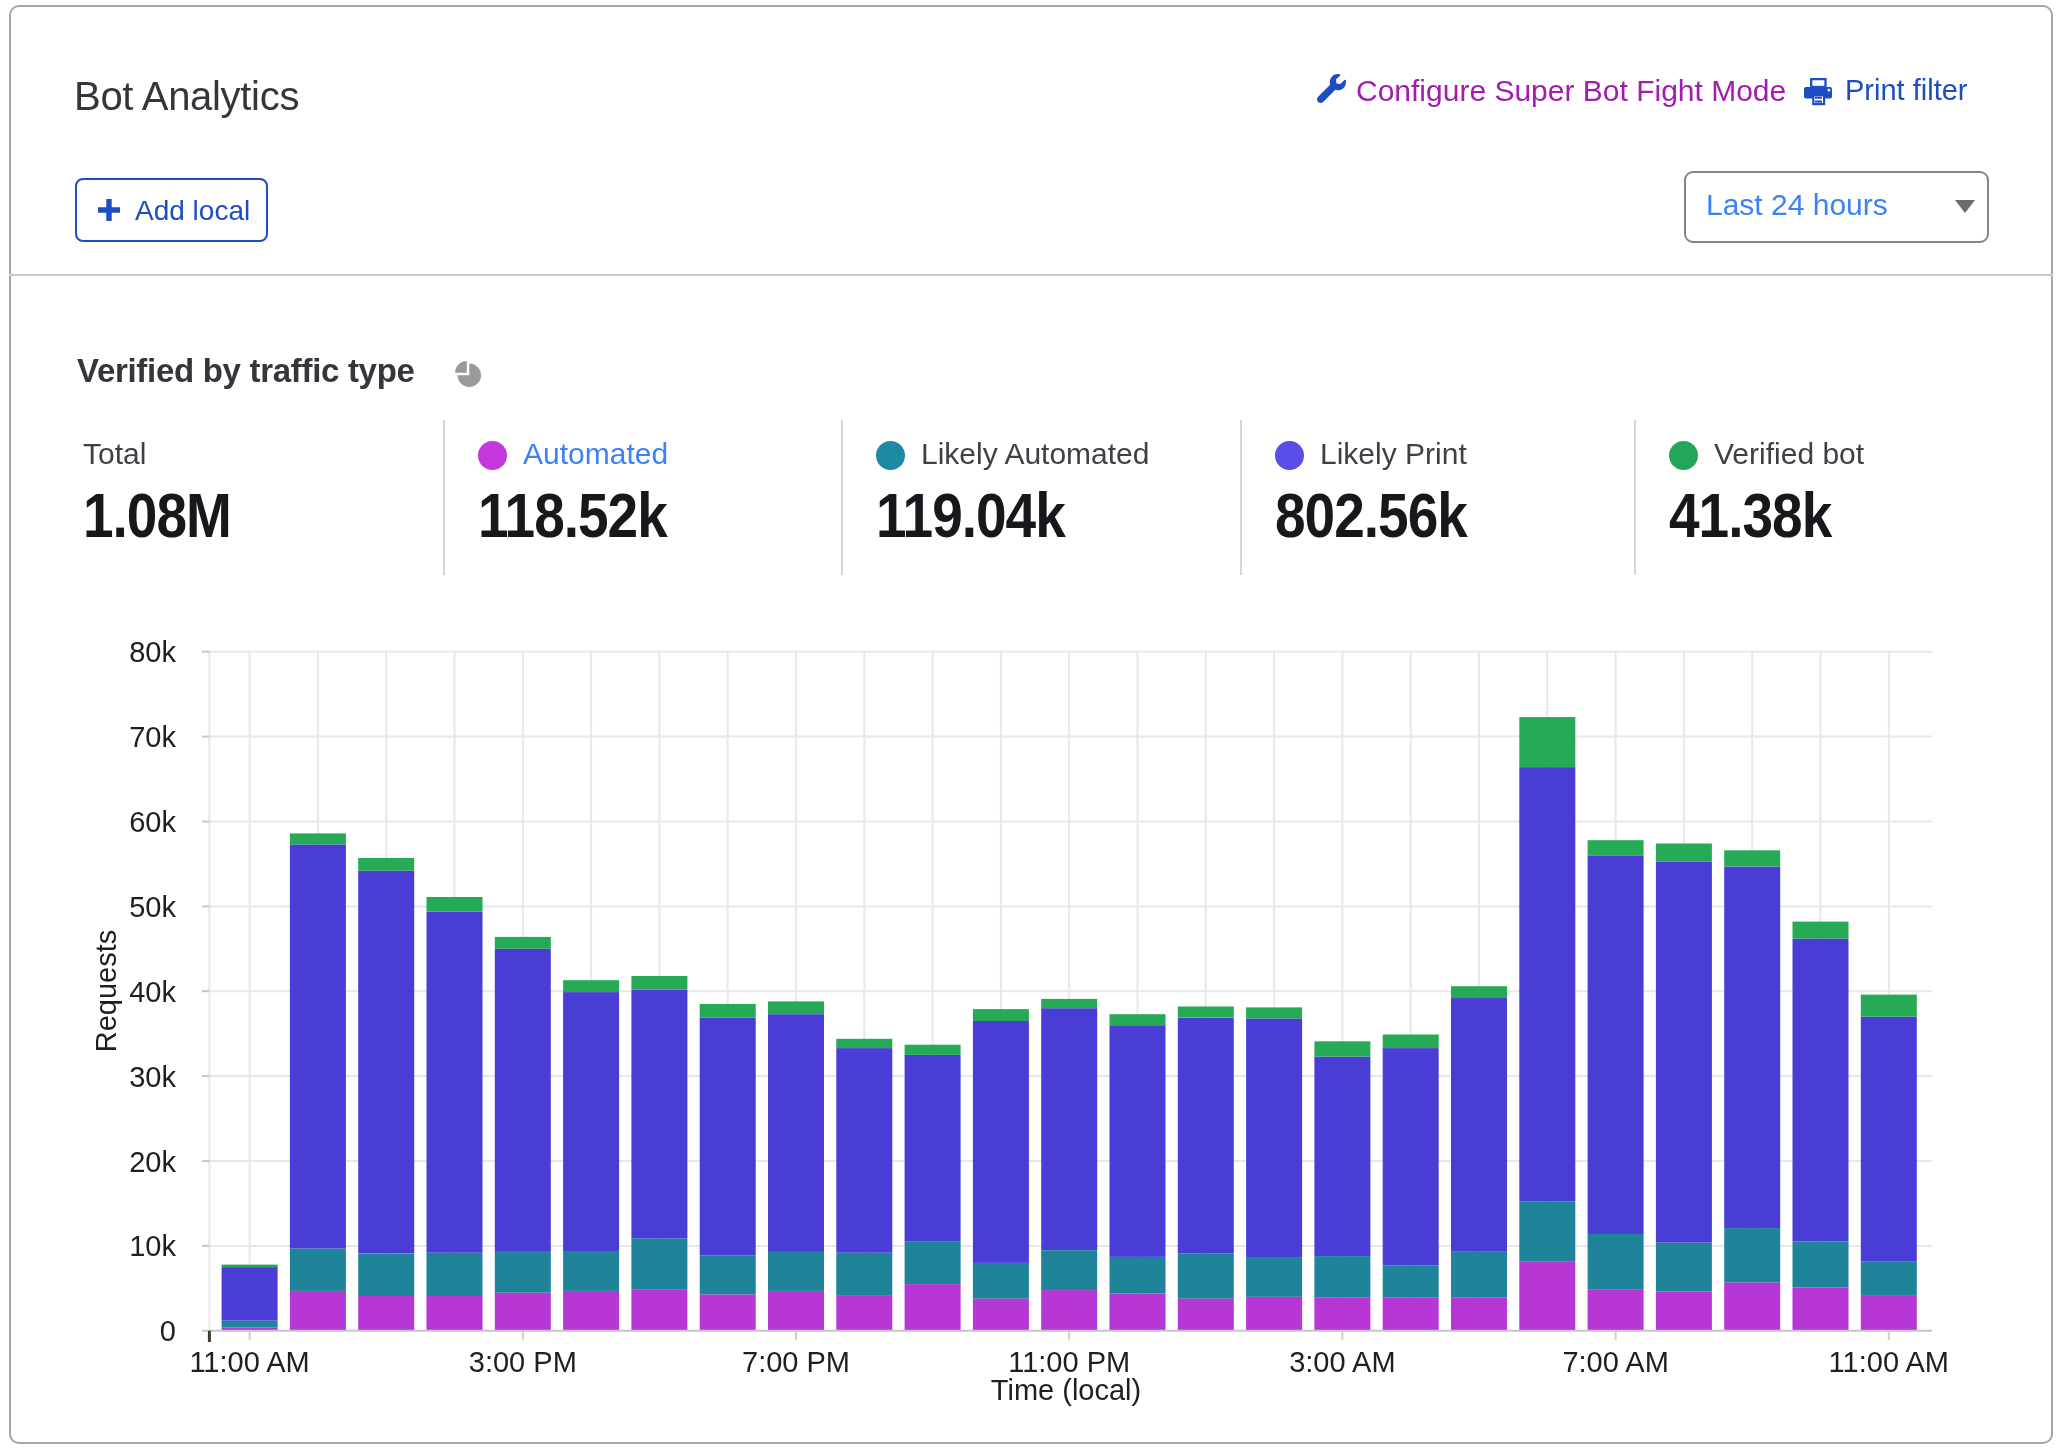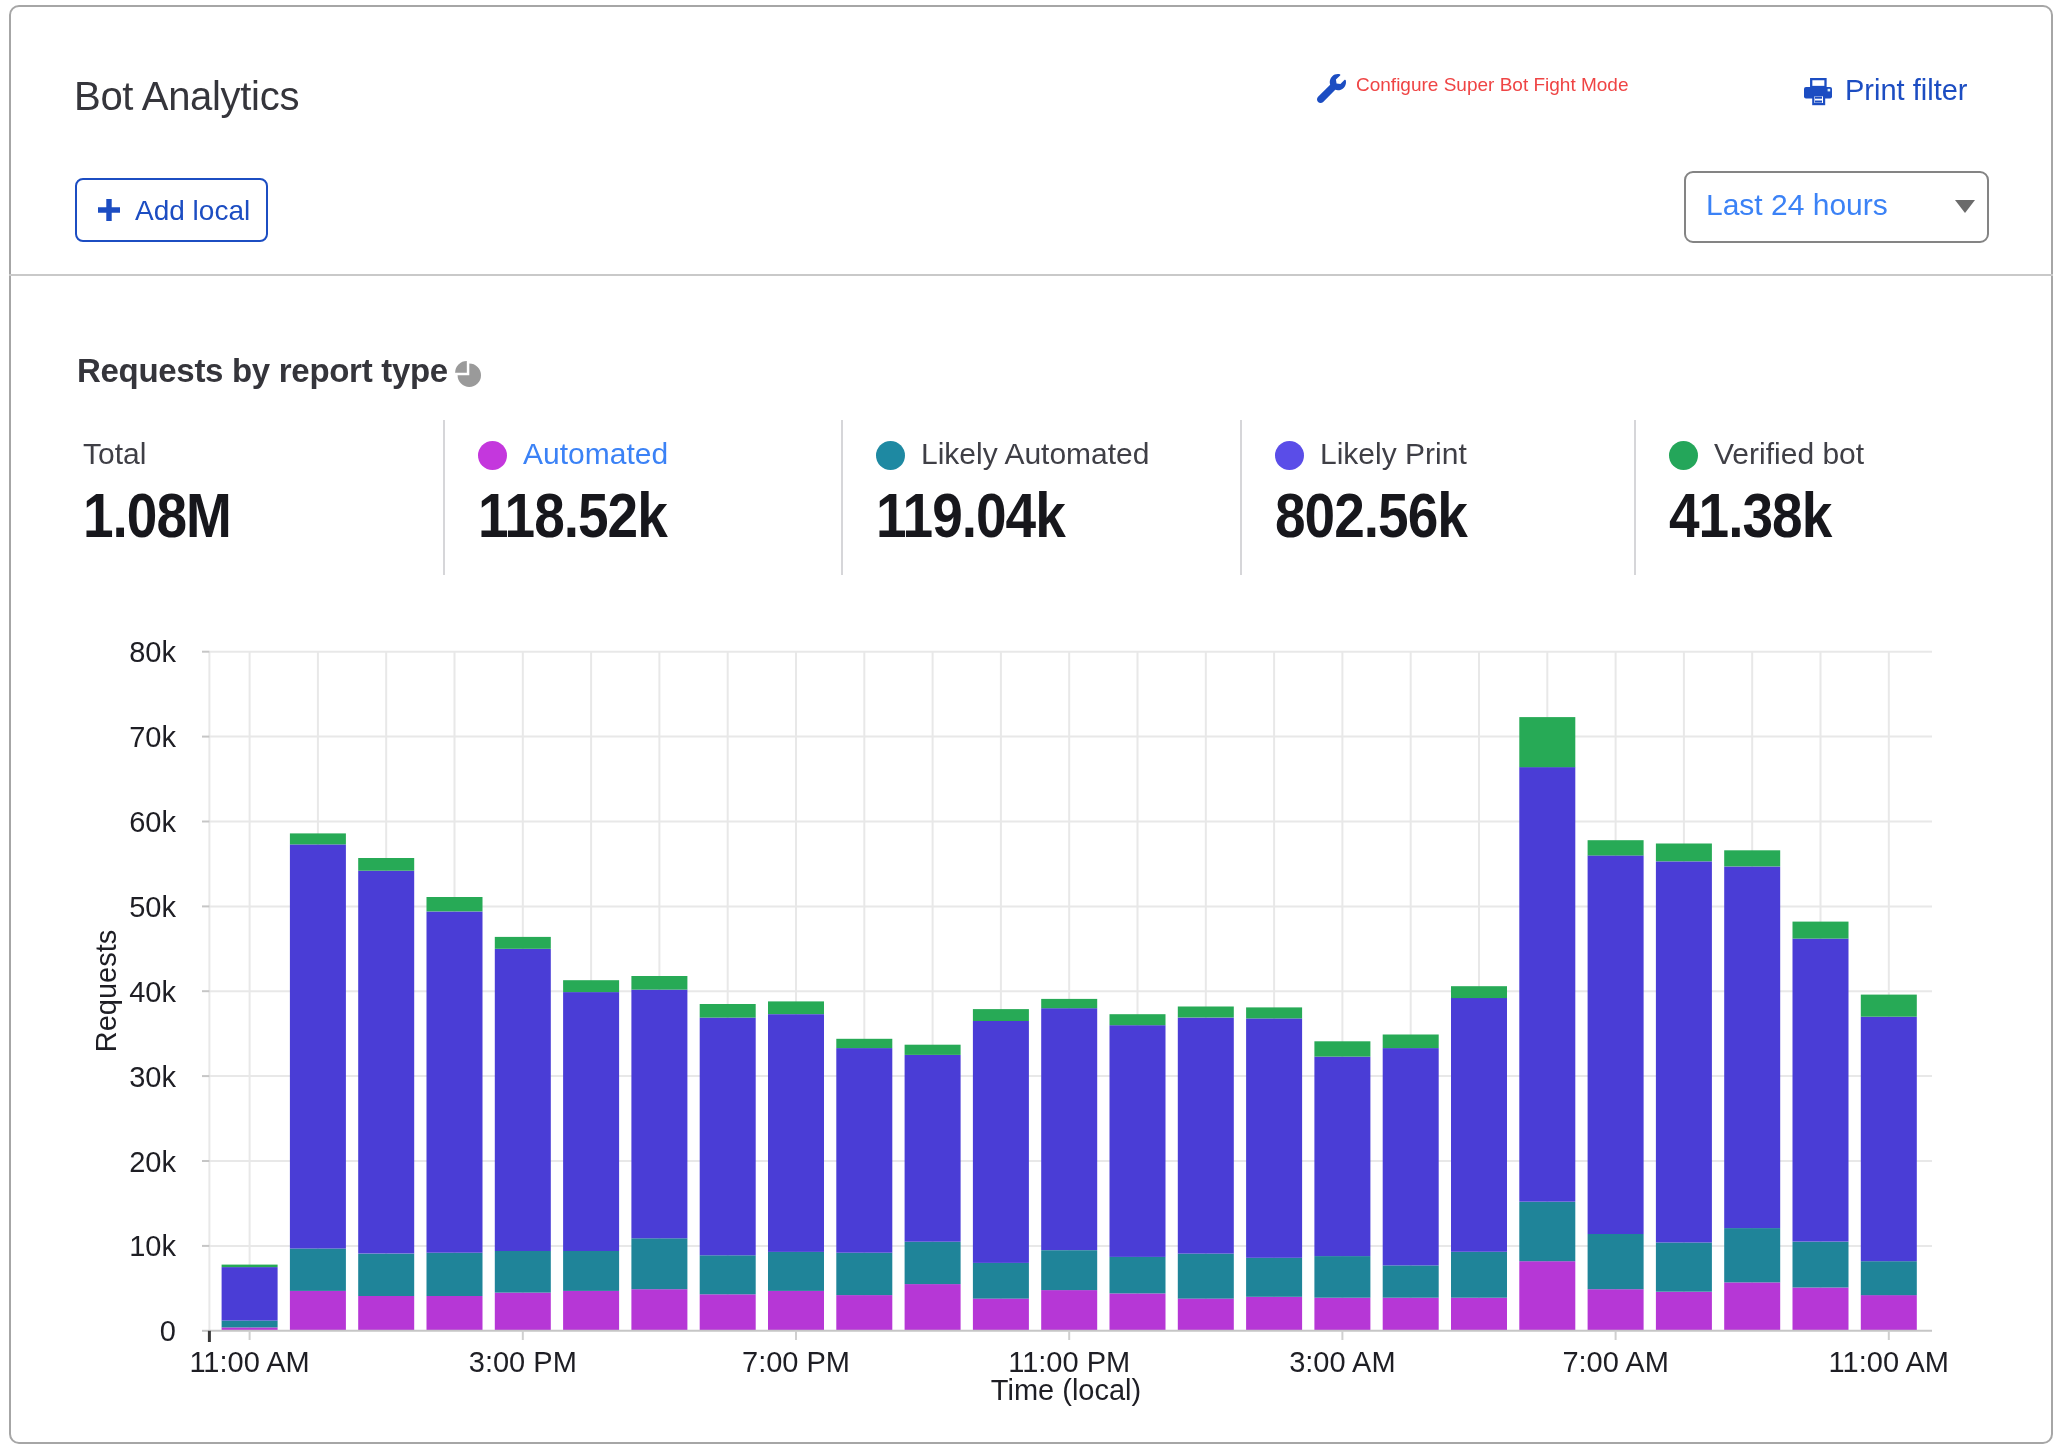--- a/index.html
+++ b/index.html
@@ -6,42 +6,42 @@
 .abs { position:absolute; }
 </style></head>
 <body>
 <div class="abs" style="left:9px;top:5px;width:2044px;height:1439px;border:2px solid #a6a6a6;border-radius:10px;background:#fff"></div>
 <div class="abs" style="left:9px;top:274px;width:2044px;height:2px;background:#c9c9c9"></div>
 
 <div class="abs" style="left:74px;top:74px;font-size:40px;font-weight:normal;color:#35353b;letter-spacing:-0.3px">Bot Analytics</div>
 <svg width="29" height="29" viewBox="0 0 512 512" style="position:absolute;left:1317px;top:74px">
     <path fill="#1c4dc2" d="M507.73 109.1c-2.24-9.03-13.54-12.09-20.12-5.51l-74.36 74.36-67.88-11.31-11.31-67.88 74.36-74.36c6.62-6.62 3.43-17.9-5.66-20.16-47.38-11.74-99.55.91-136.58 37.93-39.64 39.64-50.55 97.1-34.05 147.2L18.74 402.76c-24.99 24.99-24.99 65.51 0 90.5 24.99 24.99 65.51 24.99 90.5 0l213.21-213.21c50.12 16.71 107.47 5.68 147.37-34.22 37.07-37.07 49.7-89.32 37.91-136.73z"></path>
   </svg>
-<div class="abs" style="left:1356px;top:74px;font-size:19px;color:#ef4444">Configure Super Bot Fight Mode</div>
+<div class="abs" style="left:1356px;top:74px;font-size:30px;color:#a21caf">Configure Super Bot Fight Mode</div>
 <svg width="28" height="28" viewBox="0 0 28 28" style="position:absolute;left:1804px;top:78px">
 <rect x="7.2" y="1.1" width="14.3" height="7.9" fill="#fff" stroke="#1c4dc2" stroke-width="2.3"></rect>
 <rect x="0" y="9" width="28" height="11.4" rx="2" fill="#1c4dc2"></rect>
 <rect x="23.6" y="10.8" width="2.6" height="2.6" fill="#d9f3fb"></rect>
 <rect x="9.3" y="17.2" width="10.8" height="8.9" fill="#fff" stroke="#1c4dc2" stroke-width="2.2"></rect>
 <rect x="11" y="18.6" width="7" height="2.1" fill="#1c4dc2"></rect>
 <rect x="11" y="22.5" width="7" height="2.1" fill="#1c4dc2"></rect>
 </svg>
 <div class="abs" style="left:1845px;top:74px;font-size:29px;color:#1c4dc2">Print filter</div>
 
 <div class="abs" style="left:75px;top:178px;width:193px;height:64px;border:2px solid #1c4dc2;border-radius:8px;background:#fff"></div>
 <svg width="24" height="24" viewBox="0 0 24 24" class="abs" style="left:97px;top:198px">
     <path d="M12 1 V23 M1 12 H23" stroke="#1c4dc2" stroke-width="5.4"></path>
   </svg>
 <div class="abs" style="left:135px;top:195px;font-size:28px;color:#1c4dc2">Add local</div>
 
 <div class="abs" style="left:1684px;top:171px;width:305px;height:72px;border:2px solid #848484;border-radius:9px;background:#fff"></div>
 <div class="abs" style="left:1706px;top:188px;font-size:30px;color:#3b82f6">Last 24 hours</div>
 <div class="abs" style="left:1955px;top:200px;width:0;height:0;border-left:10px solid transparent;border-right:10px solid transparent;border-top:13px solid #6b6b6b"></div>
 
-<div class="abs" style="left:77px;top:352px;font-size:33px;font-weight:bold;color:#35353b;letter-spacing:-0.3px">Requests by report type</div>
+<div class="abs" style="left:77px;top:352px;font-size:33px;font-weight:bold;color:#35353b;letter-spacing:-0.3px">Verified by traffic type</div>
 <svg width="40" height="40" viewBox="0 0 40 40" style="position:absolute;left:452px;top:356px">
 <path fill="#9a9a9a" d="M17.3 7.6 A11.7 11.7 0 1 1 5.6 19.3 L17.3 19.3 Z"></path>
 <path fill="#9a9a9a" d="M14.8 16.8 L3.1 16.8 A11.7 11.7 0 0 1 14.8 5.1 Z"></path>
 </svg>
 
 <div style="position:absolute;left:83px;top:437px;font-size:30px;color:#3f3f46">Total</div>
 <div style="position:absolute;left:83px;top:486px;font-size:55px;line-height:56px;font-weight:bold;color:#17171c;letter-spacing:-1px;transform:scaleY(1.13);transform-origin:0 18px">1.08M</div>
 <div style="position:absolute;left:443px;top:420px;width:2px;height:155px;background:#d6d6d9"></div>
 <div style="position:absolute;left:478px;top:441px;width:29px;height:29px;border-radius:50%;background:#c437dd"></div>
 <div style="position:absolute;left:523px;top:437px;font-size:30px;color:#3b82f6">Automated</div>

